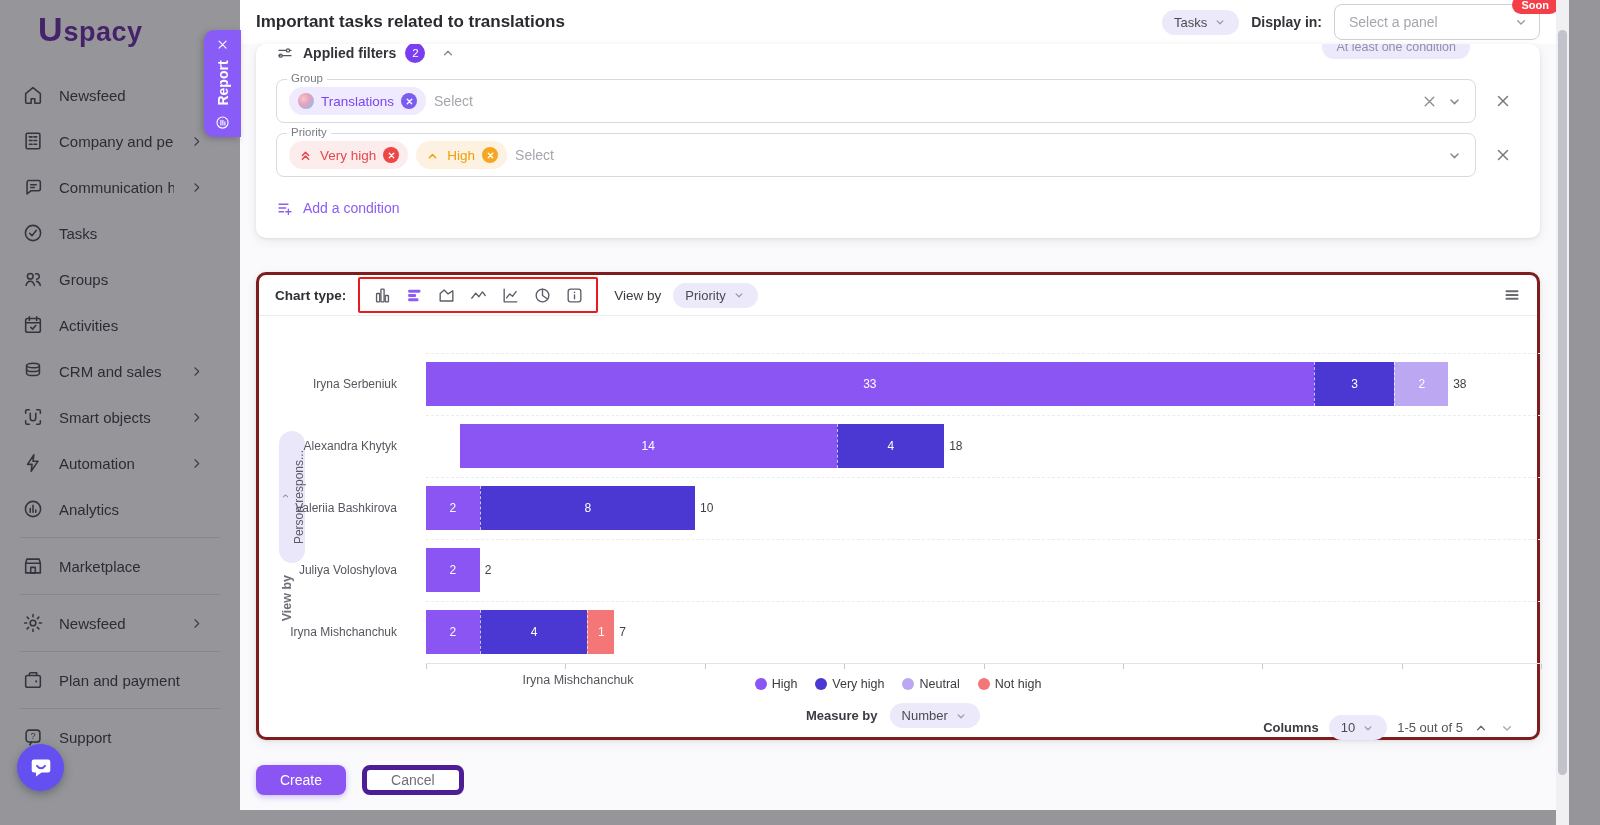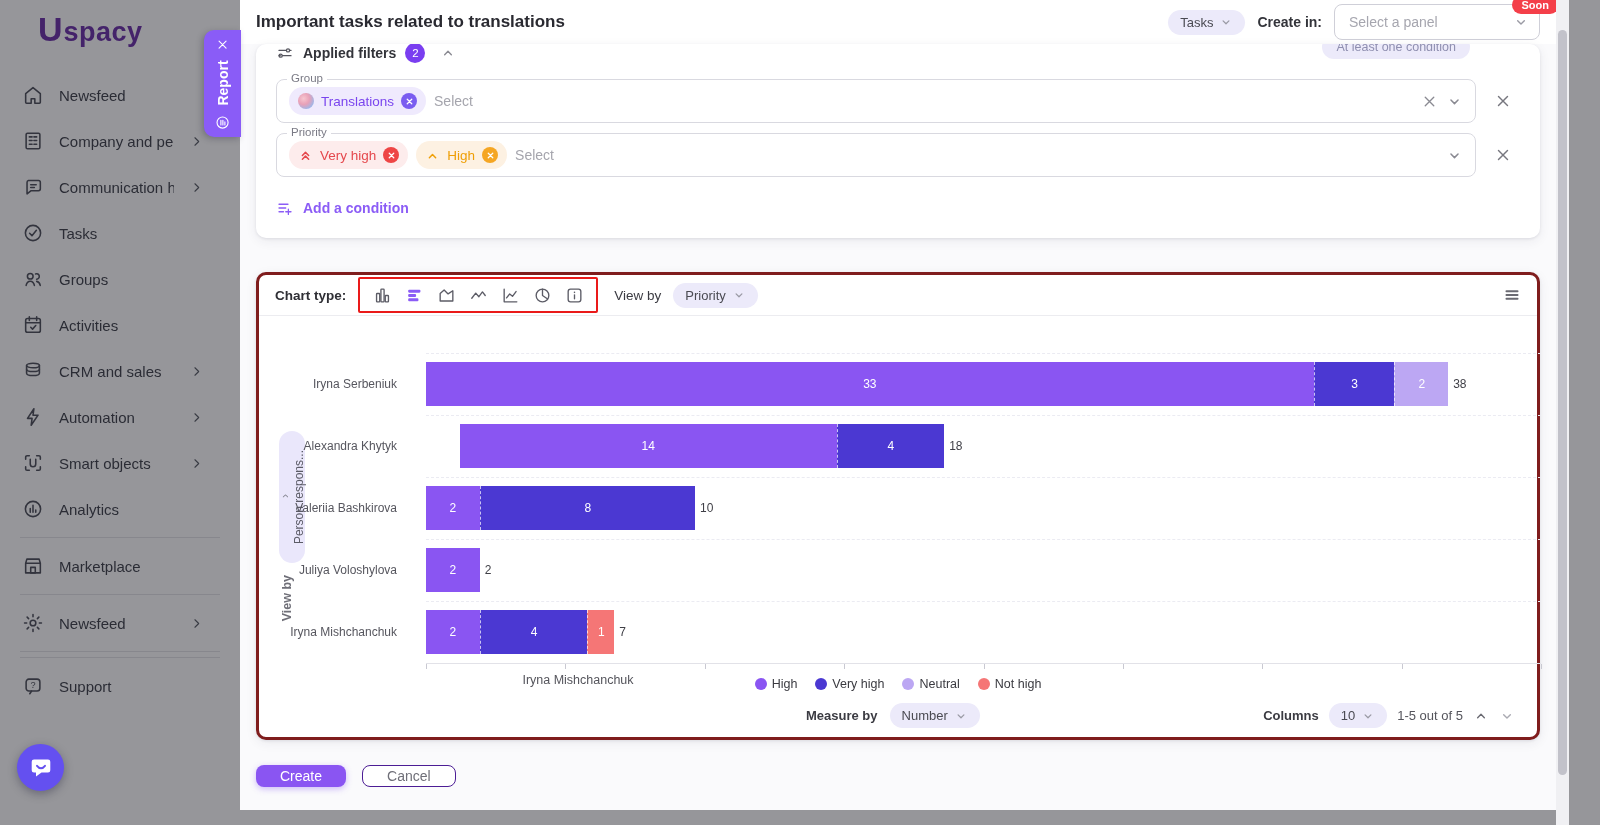--- a/index.html
+++ b/index.html
@@ -81,21 +81,21 @@
   .chip-purple { background:#efeafd; color:#7a45ee; }
   .chip-red { background:#fdecec; color:#e5484d; }
   .chip-orange { background:#fdf1e2; color:#ef9f06; }
   .chip .pr-icon { width:15px; height:15px; }
   .chip-avatar { width:16px; height:16px; border-radius:50%;
     background:radial-gradient(circle at 35% 35%, #f7c6d0, #e8a1b8 40%, #9fb6e8 75%, #7d9bd8); }
   .chip-x { width:16px; height:16px; border-radius:50%; display:inline-flex; align-items:center; justify-content:center; cursor:pointer; }
   .chip-x svg { width:9px; height:9px; }
   .cx-purple { background:#7a5df0; } .cx-red { background:#ee4545; } .cx-orange { background:#f5a623; }
   .add-cond { margin-top:22px; display:inline-flex; align-items:center; gap:9px; color:#8b5cf6;
-    font-size:14px; cursor:pointer;font-weight:bold; }
+    font-size:14px; cursor:pointer; }
   .add-cond .icon { width:18px; height:18px; }
 
   
   .chart-card { position:relative; height:468px; margin-top:34px; border:3px solid #7f1d1d; border-radius:10px; }
   .cc-header { height:40px; display:flex; align-items:center; padding:0 16px; }
   .cc-label { font-size:13.5px; font-weight:700; color:#2f2f35; }
   .type-group { margin-left:12px; display:flex; align-items:center; gap:4px; border:2px solid #ea1a1a;
     padding:3px 8px; border-radius:2px; }
   .type-btn { background:none; border:none; width:28px; height:26px; display:flex; align-items:center;
     justify-content:center; cursor:pointer; color:#5c5c66; }
@@ -125,30 +125,30 @@
   .x-axis { position:absolute; left:0; top:310px; width:100%; border-top:1px solid #e2e2e8; }
   .tick { position:absolute; top:0; width:1px; height:5px; background:#c9c9d2; }
   .x-axis-label { position:absolute; left:169px; top:398px; width:300px; text-align:center;
     font-size:12.5px; color:#55555c; }
   #legend { position:absolute; left:0; right:0; top:402px; display:flex; justify-content:center; gap:18px; }
   .lg-item { display:inline-flex; align-items:center; gap:5px; cursor:pointer; }
   .lg-dot { width:12px; height:12px; border-radius:50%; }
   .lg-tx { font-size:12.5px; color:#3a3a40; }
   .measure-row { position:absolute; left:547px; top:428px; display:flex; align-items:center; gap:12px; }
   .measure-row .mr-label, .columns-row .col-label { font-size:13px; font-weight:700; color:#3b3b42; }
-  .columns-row { position:absolute; right:22px; top:428px; display:flex; align-items:center; gap:10px; }
+  .columns-row { position:absolute; right:22px; top:440px; display:flex; align-items:center; gap:10px; }
   .pg-text { font-size:13px; color:#55555c; }
   .pg-btn { width:16px; height:16px; cursor:pointer; }
   .pg-up { color:#6a6a72; } .pg-down { color:#aaaab2; }
 
   
   .m-footer { padding:25px 16px; display:flex; gap:16px; }
   .btn { font-family:inherit; font-size:14px; border-radius:8px; padding:2px 24px; cursor:pointer; }
   .btn-create { background:#8a55f2; color:#fff; border:none; box-shadow:0 2px 6px rgba(120,70,240,.35); }
-  .btn-cancel { background:#fff; color:#6f6f78; border:1px solid #4c1d95; }
+  .btn-cancel { background:#fff; color:#6f6f78; border:5px solid #4c1d95; }
 </style>
 </head>
 <body>
 
 <div class="stage">
 
   <aside class="sidebar">
     <div class="logo">
       <span class="logo-u">U</span>
       <span class="logo-rest">spacy</span>
@@ -230,47 +230,47 @@
           <span class="sb-label">CRM and sales</span>
           <span class="icon sb-chev">
             <svg viewBox="0 0 24 24" fill="none" stroke="currentColor" stroke-width="1.7" stroke-linecap="round" stroke-linejoin="round">
               <path d="M9.5 6l6 6-6 6"></path>
             </svg>
           </span>
         </div>
         <div class="sb-item">
           <span class="icon sb-icon">
             <svg viewBox="0 0 24 24" fill="none" stroke="currentColor" stroke-width="1.7" stroke-linecap="round" stroke-linejoin="round">
+              <path d="M4 8V5.5A1.5 1.5 0 0 1 5.5 4H8M16 4h2.5A1.5 1.5 0 0 1 20 5.5V8M20 16v2.5a1.5 1.5 0 0 1-1.5 1.5H16M8 20H5.5A1.5 1.5 0 0 1 4 18.5V16"></path>
+              <path d="M9 8v5a3 3 0 0 0 6 0V8"></path>
+            </svg>
+          </span>
+          <span class="sb-label">Smart objects</span>
+          <span class="icon sb-chev">
+            <svg viewBox="0 0 24 24" fill="none" stroke="currentColor" stroke-width="1.7" stroke-linecap="round" stroke-linejoin="round">
+              <path d="M9.5 6l6 6-6 6"></path>
+            </svg>
+          </span>
+        </div>
+        <div class="sb-item">
+          <span class="icon sb-icon">
+            <svg viewBox="0 0 24 24" fill="none" stroke="currentColor" stroke-width="1.7" stroke-linecap="round" stroke-linejoin="round">
               <path d="M13 3L6 13.5h5L10 21l7.5-11h-5.5z"></path>
             </svg>
           </span>
           <span class="sb-label">Automation</span>
           <span class="icon sb-chev">
             <svg viewBox="0 0 24 24" fill="none" stroke="currentColor" stroke-width="1.7" stroke-linecap="round" stroke-linejoin="round">
               <path d="M9.5 6l6 6-6 6"></path>
             </svg>
           </span>
         </div>
         <div class="sb-item">
           <span class="icon sb-icon">
             <svg viewBox="0 0 24 24" fill="none" stroke="currentColor" stroke-width="1.7" stroke-linecap="round" stroke-linejoin="round">
-              <path d="M4 8V5.5A1.5 1.5 0 0 1 5.5 4H8M16 4h2.5A1.5 1.5 0 0 1 20 5.5V8M20 16v2.5a1.5 1.5 0 0 1-1.5 1.5H16M8 20H5.5A1.5 1.5 0 0 1 4 18.5V16"></path>
-              <path d="M9 8v5a3 3 0 0 0 6 0V8"></path>
-            </svg>
-          </span>
-          <span class="sb-label">Smart objects</span>
-          <span class="icon sb-chev">
-            <svg viewBox="0 0 24 24" fill="none" stroke="currentColor" stroke-width="1.7" stroke-linecap="round" stroke-linejoin="round">
-              <path d="M9.5 6l6 6-6 6"></path>
-            </svg>
-          </span>
-        </div>
-        <div class="sb-item">
-          <span class="icon sb-icon">
-            <svg viewBox="0 0 24 24" fill="none" stroke="currentColor" stroke-width="1.7" stroke-linecap="round" stroke-linejoin="round">
               <circle cx="12" cy="12" r="8.3"></circle>
               <path d="M9 15.5v-4M12 15.5V8M15 15.5v-2.5"></path>
             </svg>
           </span>
           <span class="sb-label">Analytics</span>
         </div>
         <div class="sb-divider"></div>
         <div class="sb-item">
           <span class="icon sb-icon">
             <svg viewBox="0 0 24 24" fill="none" stroke="currentColor" stroke-width="1.7" stroke-linecap="round" stroke-linejoin="round">
@@ -289,20 +289,30 @@
             </svg>
           </span>
           <span class="sb-label">Newsfeed</span>
           <span class="icon sb-chev">
             <svg viewBox="0 0 24 24" fill="none" stroke="currentColor" stroke-width="1.7" stroke-linecap="round" stroke-linejoin="round">
               <path d="M9.5 6l6 6-6 6"></path>
             </svg>
           </span>
         </div>
         <div class="sb-divider"></div>
+        <div class="sb-item">
+          <span class="icon sb-icon">
+            <svg viewBox="0 0 24 24" fill="none" stroke="currentColor" stroke-width="1.7" stroke-linecap="round" stroke-linejoin="round">
+              <rect x="4" y="7" width="16" height="13" rx="2"></rect>
+              <path d="M8 7V5.8A1.8 1.8 0 0 1 9.8 4H16v3"></path>
+              <circle cx="15.5" cy="13.5" r="1.1" fill="currentColor" stroke="none"></circle>
+            </svg>
+          </span>
+          <span class="sb-label">Plan and payment</span>
+        </div>
         <div class="sb-divider"></div>
         <div class="sb-item">
           <span class="icon sb-icon">
             <svg viewBox="0 0 24 24" fill="none" stroke="currentColor" stroke-width="1.7" stroke-linecap="round" stroke-linejoin="round">
               <rect x="4.5" y="4.5" width="15" height="13" rx="3"></rect>
               <path d="M8.5 20.5l2-3"></path>
               <text x="12" y="14.5" text-anchor="middle" font-size="10" fill="currentColor" stroke="none" font-family="inherit">?</text>
             </svg>
           </span>
           <span class="sb-label">Support</span>
@@ -317,21 +327,21 @@
       <div class="m-title">Important tasks related to translations</div>
       <div class="m-header-right">
         <div class="pill">
           <span>Tasks</span>
           <span class="icon">
               <svg viewBox="0 0 24 24" fill="none" stroke="currentColor" stroke-width="2.1" stroke-linecap="round" stroke-linejoin="round">
                 <path d="M7 10l5 5 5-5"></path>
               </svg>
             </span>
         </div>
-        <div class="display-label">Create in:</div>
+        <div class="display-label">Display in:</div>
         <div class="panel-select">
           <span class="ph">Select a panel</span>
           <span class="icon">
               <svg viewBox="0 0 24 24" fill="none" stroke="currentColor" stroke-width="2.1" stroke-linecap="round" stroke-linejoin="round">
                 <path d="M7 10l5 5 5-5"></path>
               </svg>
             </span>
           <span class="soon">Soon</span>
         </div>
       </div>

